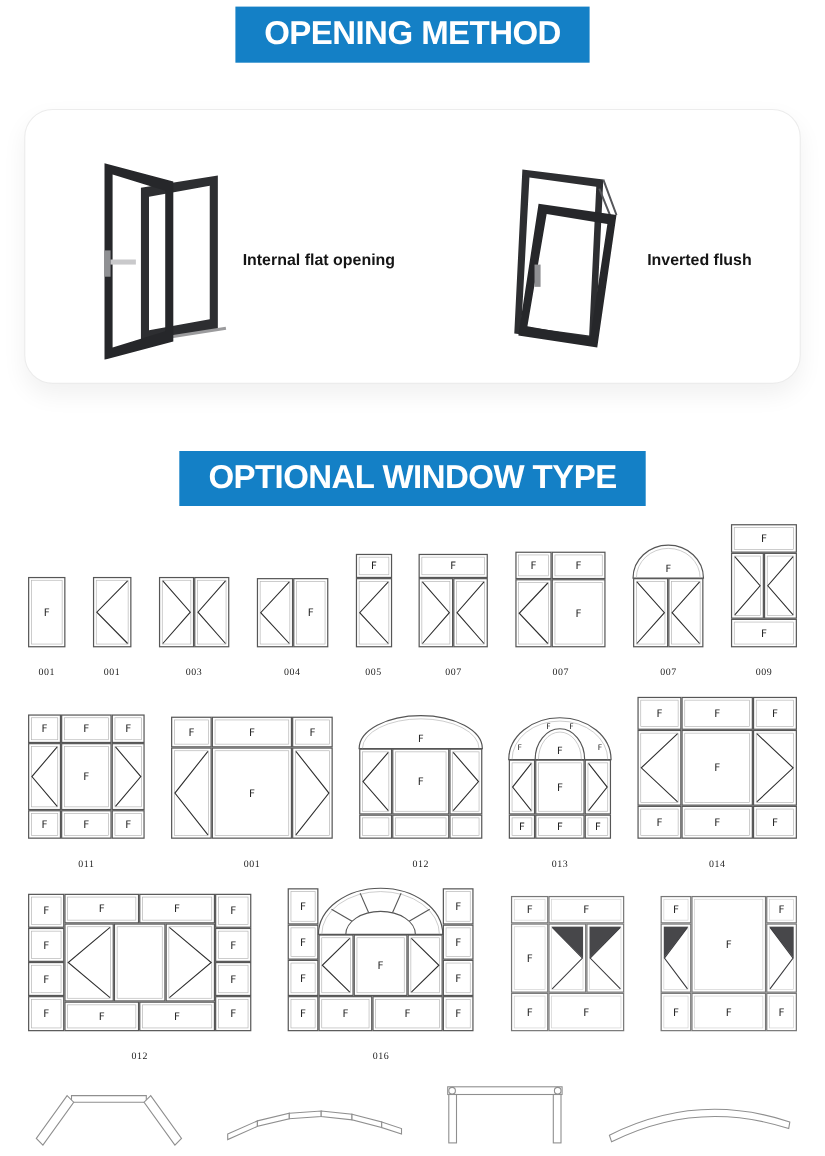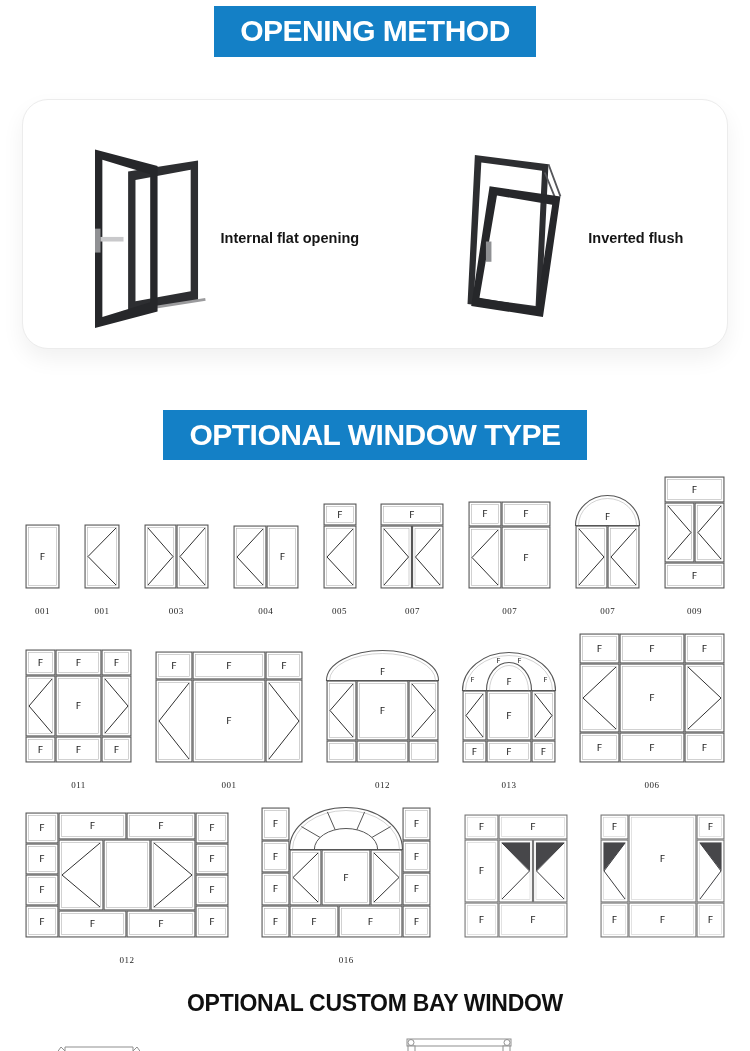--- a/index.html
+++ b/index.html
@@ -308,21 +308,21 @@
             <rect x="0.55" y="99.55" width="38.9" height="28.9" fill="#fff" stroke="#565656" stroke-width="1.1"></rect>
             <rect x="3" y="102" width="34" height="24" fill="none" stroke="#b3b3b3" stroke-width="0.6"></rect>
             <text x="20" y="114" text-anchor="middle" dy=".35em" font-size="9.5" font-family="DejaVu Sans, sans-serif" fill="#232323">F</text>
             <rect x="40.55" y="99.55" width="63.9" height="28.9" fill="#fff" stroke="#565656" stroke-width="1.1"></rect>
             <rect x="43" y="102" width="59" height="24" fill="none" stroke="#b3b3b3" stroke-width="0.6"></rect>
             <text x="72.5" y="114" text-anchor="middle" dy=".35em" font-size="9.5" font-family="DejaVu Sans, sans-serif" fill="#232323">F</text>
             <rect x="105.55" y="99.55" width="38.9" height="28.9" fill="#fff" stroke="#565656" stroke-width="1.1"></rect>
             <rect x="108" y="102" width="34" height="24" fill="none" stroke="#b3b3b3" stroke-width="0.6"></rect>
             <text x="125" y="114" text-anchor="middle" dy=".35em" font-size="9.5" font-family="DejaVu Sans, sans-serif" fill="#232323">F</text>
           </svg>
-          <div class="wt-num">006</div>
+          <div class="wt-num">014</div>
         </div>
       </div>
       <div class="wt-row">
         <div class="wt-item">
           <svg viewBox="-1.5 -1.5 206 128" width="206" height="128">
             <rect x="0.55" y="0.55" width="31.9" height="29.9" fill="#fff" stroke="#565656" stroke-width="1.1"></rect>
             <rect x="3" y="3" width="27" height="25" fill="none" stroke="#b3b3b3" stroke-width="0.6"></rect>
             <text x="16.5" y="15.5" text-anchor="middle" dy=".35em" font-size="9.5" font-family="DejaVu Sans, sans-serif" fill="#232323">F</text>
             <rect x="0.55" y="31.55" width="31.9" height="29.9" fill="#fff" stroke="#565656" stroke-width="1.1"></rect>
             <rect x="3" y="34" width="27" height="25" fill="none" stroke="#b3b3b3" stroke-width="0.6"></rect>
@@ -474,21 +474,20 @@
             <text x="62" y="105.5" text-anchor="middle" dy=".35em" font-size="9.5" font-family="DejaVu Sans, sans-serif" fill="#232323">F</text>
             <rect x="96.55" y="88.55" width="26.9" height="33.9" fill="#fff" stroke="#777777" stroke-width="1.1"></rect>
             <rect x="99" y="91" width="22" height="29" fill="none" stroke="#cfcfcf" stroke-width="0.6"></rect>
             <text x="110" y="105.5" text-anchor="middle" dy=".35em" font-size="9.5" font-family="DejaVu Sans, sans-serif" fill="#232323">F</text>
           </svg>
           <div class="wt-num"></div>
         </div>
       </div>
     </div>
 
-  <h2 class="bay-heading">OPTIONAL CUSTOM BAY WINDOW</h2>
 
   <div class="bay-row">
     <div class="bay-item">
       <span class="bay-icon"><svg viewBox="0 0 150 55" width="150" height="55">
             <polygon points="41,7 109,7 109,13 41,13" fill="#fff" stroke="#8f8f8f" stroke-width="1"></polygon>
             <polygon points="37,7 43,13 15,52 9,46" fill="#fff" stroke="#8f8f8f" stroke-width="1"></polygon>
             <polygon points="113,7 107,13 135,52 141,46" fill="#fff" stroke="#8f8f8f" stroke-width="1"></polygon>
           </svg></span>
 
     </div>

